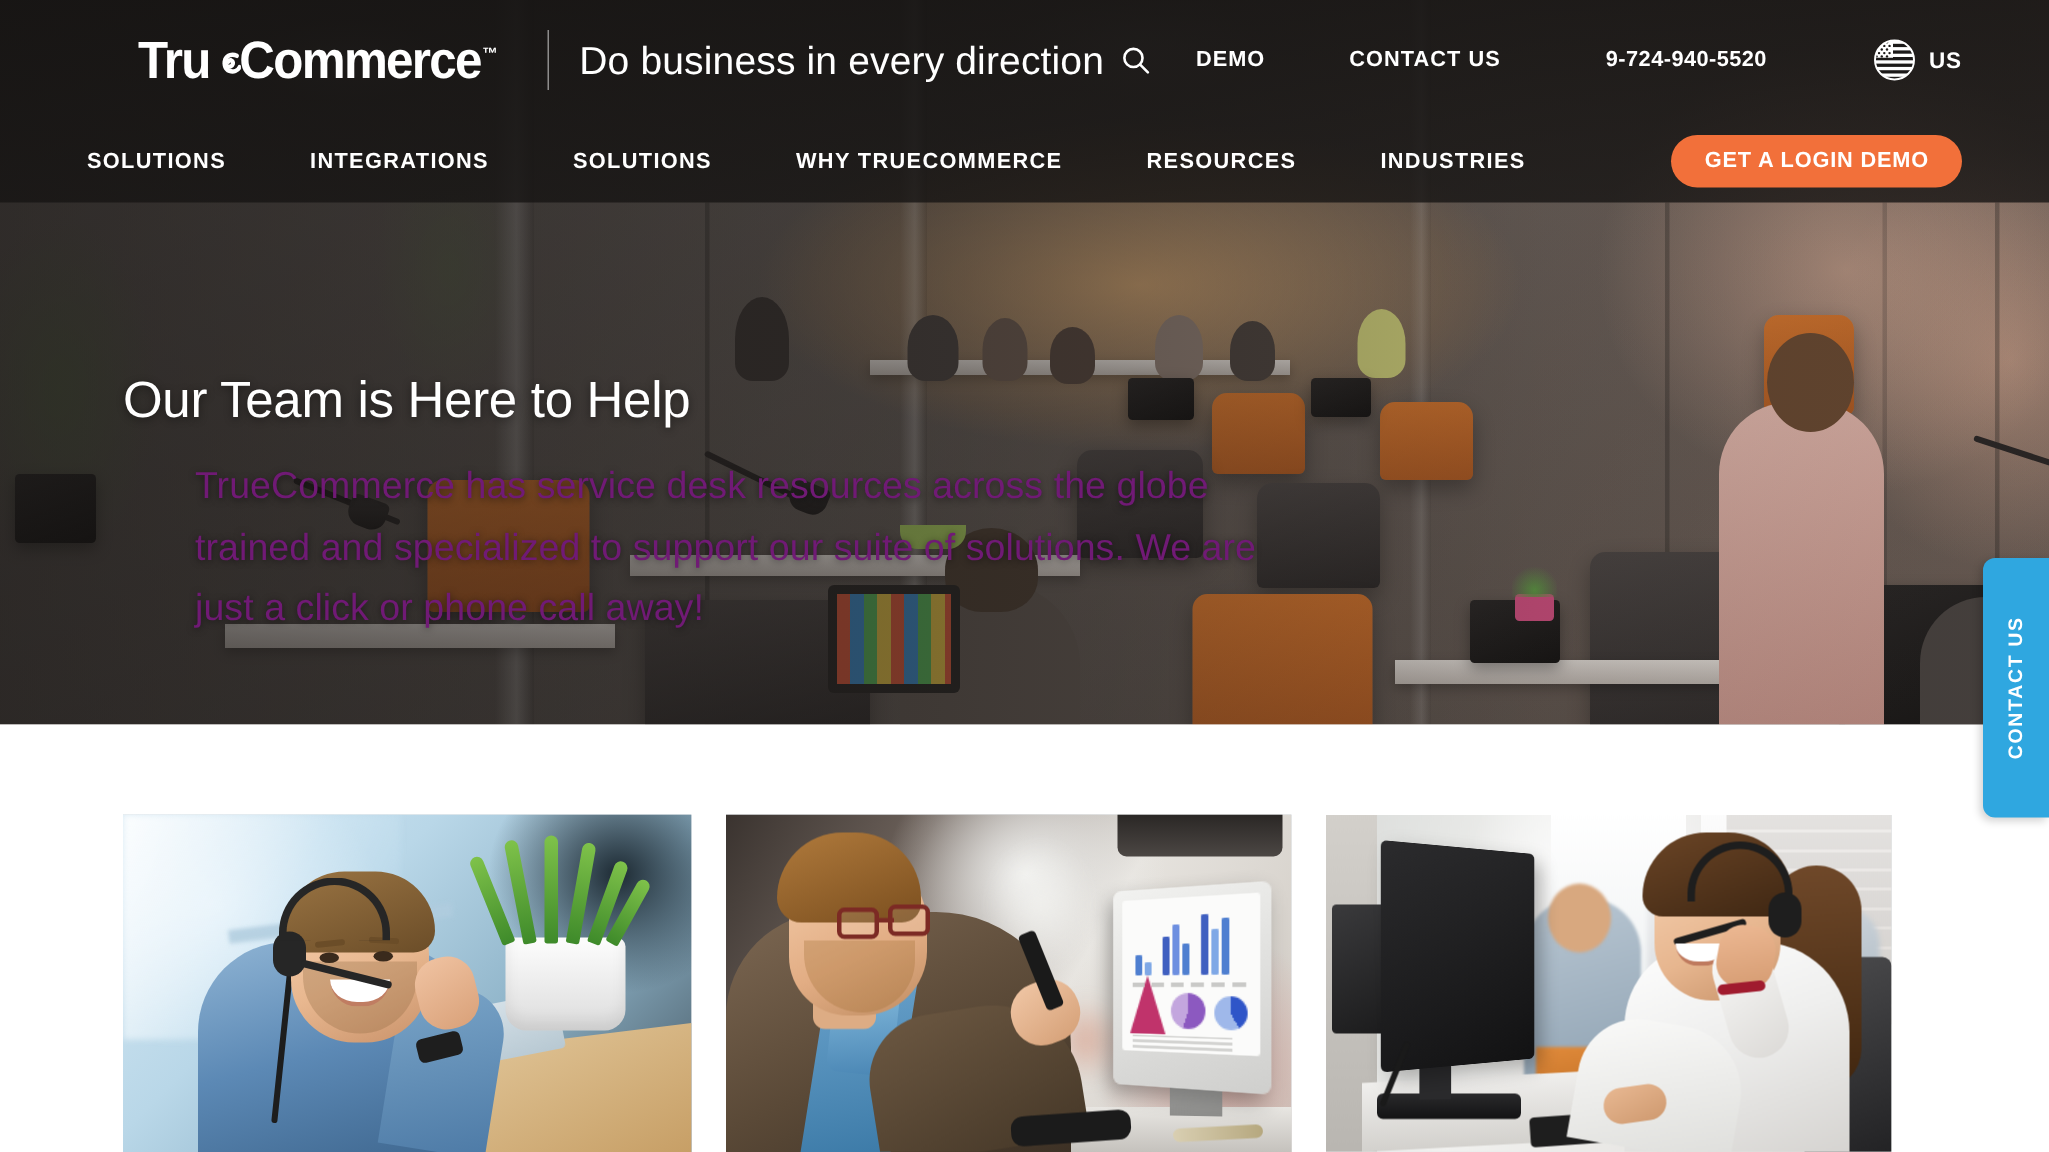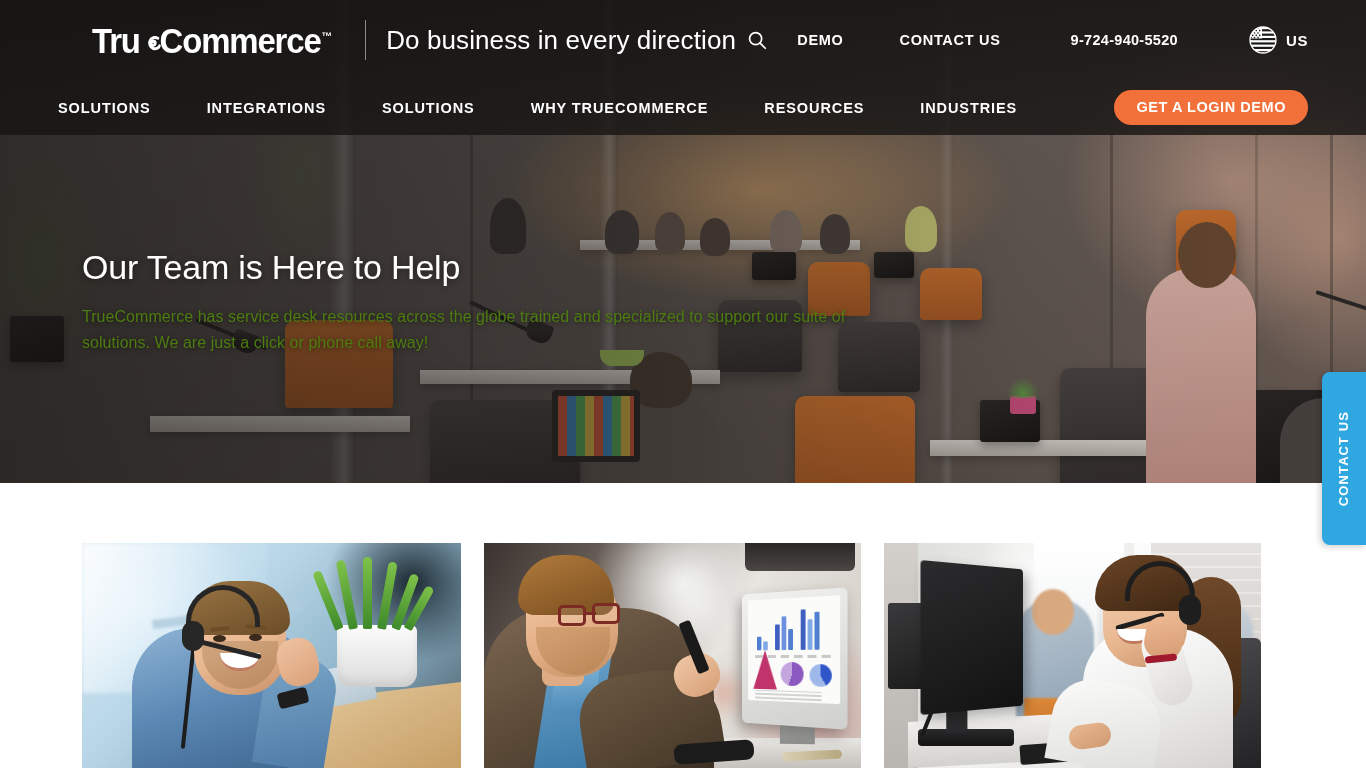--- a/index.html
+++ b/index.html
@@ -153,23 +153,24 @@
     white-space:nowrap;
   }
 
   
   .hero-copy { position:absolute; left:82px; top:248px; width:800px; z-index:5; }
   .hero-title {
     color:#fff; font-size:34px; font-weight:normal; letter-spacing:-.2px;
     line-height:1.12; text-shadow:0 1px 6px rgba(0,0,0,.45);
   }
   .hero-sub {
-    margin-top:18px; color:#4d7c0f; font-size:16px; line-height:1.62;
+    margin-top:18px; color:#701a75; font-size:25px; line-height:1.62;
     letter-spacing:.05px; text-shadow:0 1px 5px rgba(0,0,0,.5);
     max-width:790px;
+    margin-left:48px;
   }
 
   
   .contact-tab {
     position:absolute; right:0; top:372px; width:44px; height:173px;
     background:#2fa7e0; border-radius:8px 0 0 8px; z-index:20;
     display:flex; align-items:center; justify-content:center;
     cursor:pointer; box-shadow:-2px 2px 6px rgba(0,0,0,.18);
   }
   .contact-tab span {

